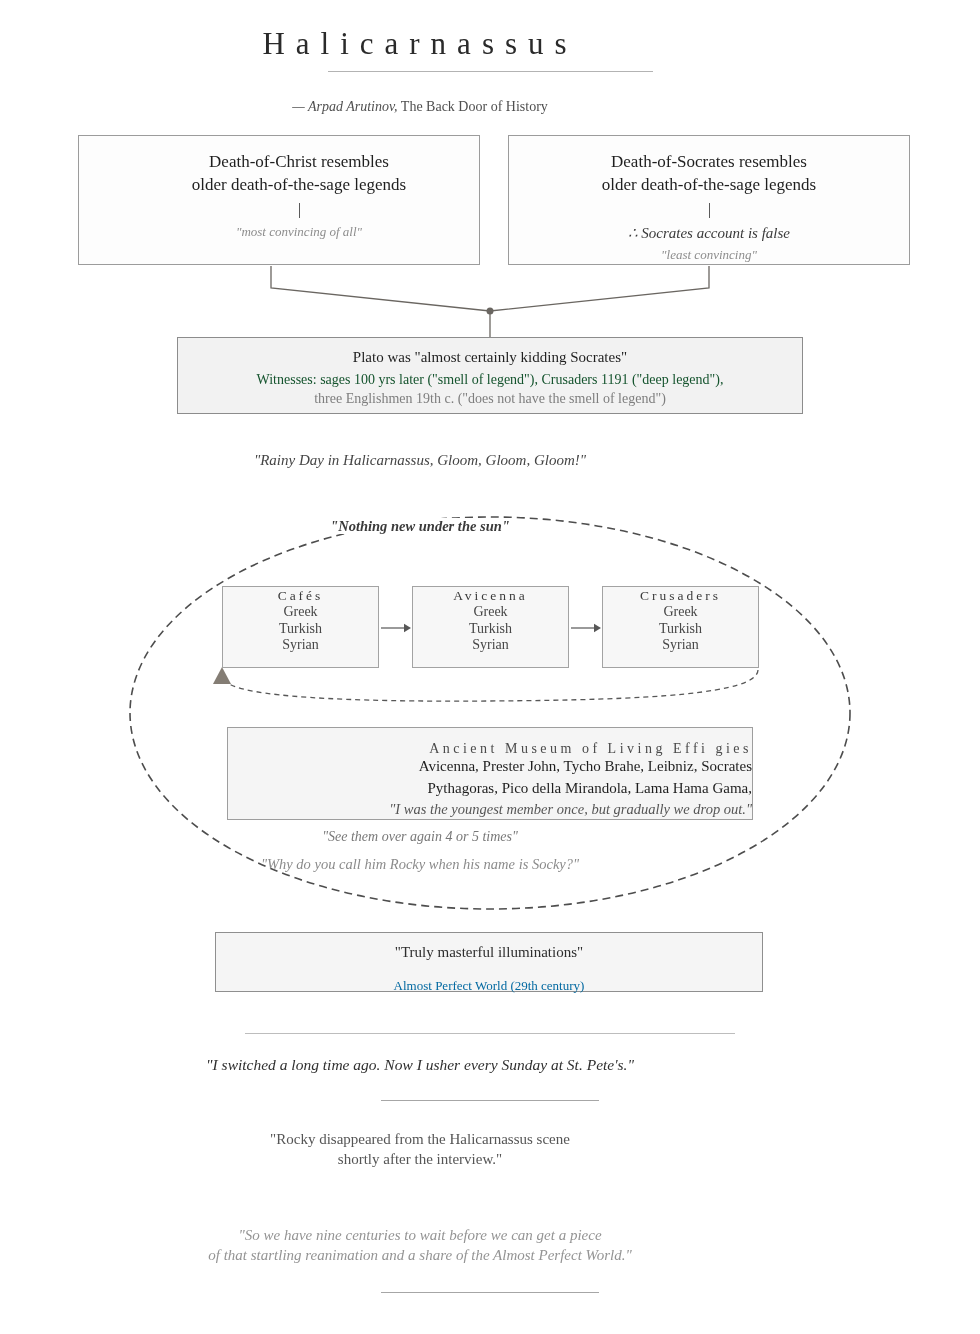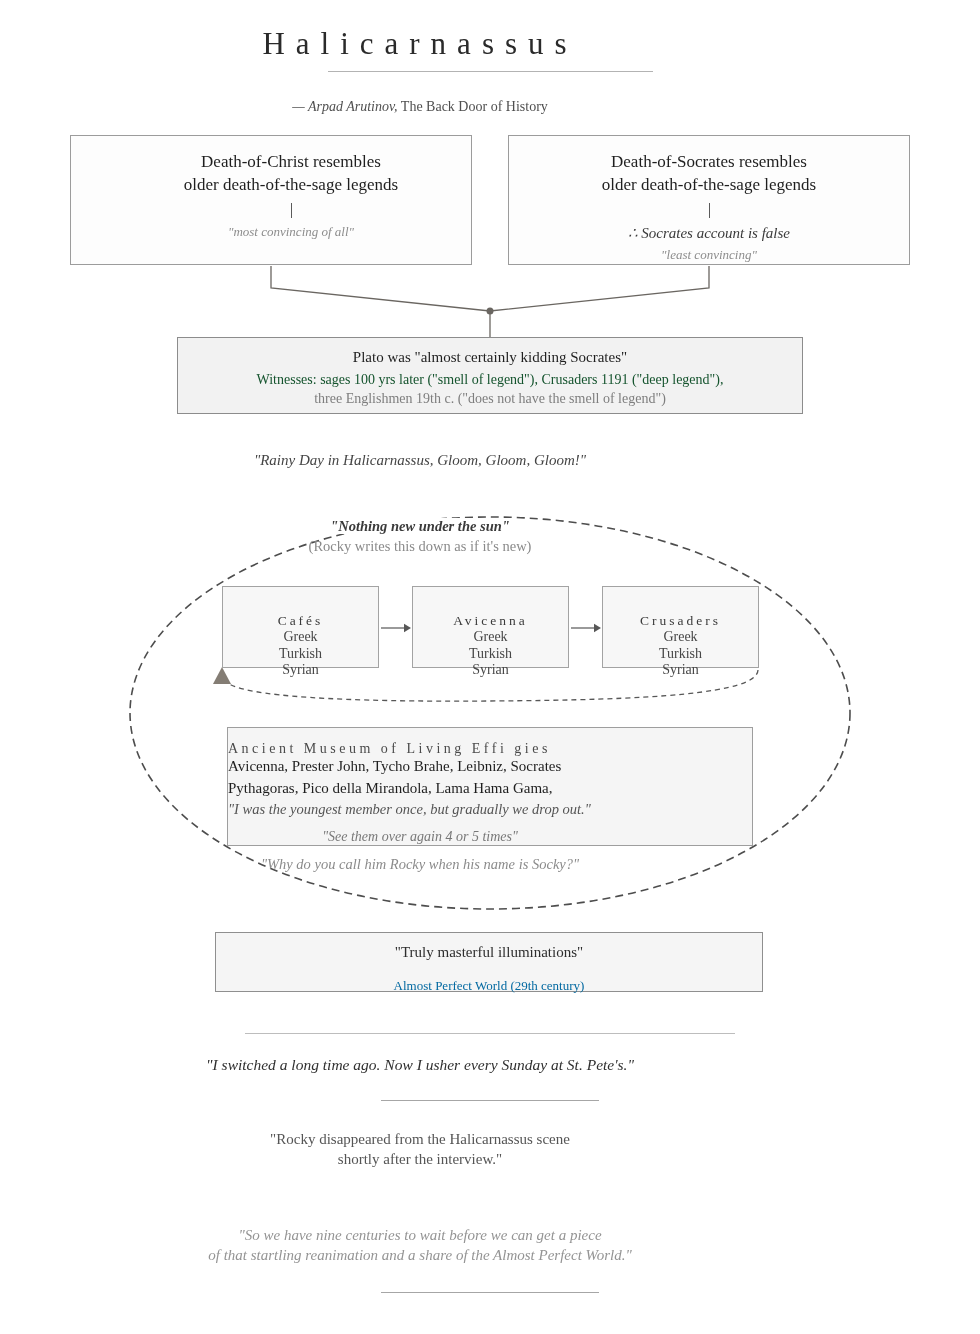--- a/index.html
+++ b/index.html
@@ -29,21 +29,21 @@
 
   .arg-box {
     position: absolute;
     top: 135px;
     width: 402px;
     height: 130px;
     background: #fdfdfd;
     border: 1px solid #9c9c9c;
     text-align: center;
   }
-  .arg-box.left  { left: 70px; padding-left: 40px; }
+  .arg-box.left  { left: 78px; padding-left: 40px; }
   .arg-box.right { left: 508px; }
   .arg-premise { margin-top: 14px; font-size: 17px; line-height: 23px; color: #1f1f1f; }
   .arg-pipe { width: 1px; height: 15px; background: #5a5a5a; margin: 7px auto 6px auto; }
   .arg-conclusion { font-size: 15px; font-style: italic; color: #3a3a3a; }
   .arg-note { margin-top: 5px; font-size: 13px; font-style: italic; color: #8d8d8d; }
 
   .plato-box {
     position: absolute;
     left: 177px; top: 337px;
     width: 626px; height: 77px;
@@ -66,31 +66,31 @@
     top: 586px;
     width: 157px;
     height: 82px;
     background: #f7f7f7;
     border: 1px solid #a3a3a3;
     text-align: center;
   }
   .venue-cafes { left: 222px; }
   .venue-cinemas { left: 412px; }
   .venue-nightclubs { left: 602px; }
-  .venue-title { margin-top: 26px; font-size: 13.5px; letter-spacing: 3px; color: #3a3a3a; }
+  .venue-title { margin-top: 1px; font-size: 13.5px; letter-spacing: 3px; color: #3a3a3a; }
   .venue-item { font-size: 14px; line-height: 16.5px; color: #474747; }
   .venue-item:first-of-type { margin-top: 3px; }
 
   .museum-box {
     position: absolute;
     left: 227px; top: 727px;
-    width: 526px; height: 119px;
+    width: 526px; height: 93px;
     background: #f5f5f5;
     border: 1px solid #9e9e9e;
-    text-align: left;
+    text-align: right;
   }
   .museum-title { margin-top: 13px; font-size: 14px; letter-spacing: 3.5px; color: #4a4a4a; }
   .museum-names { font-size: 15px; line-height: 19px; color: #1f1f1f; }
   .museum-names.first { margin-top: 3px; }
   .museum-quote { margin-top: 3px; font-size: 14.5px; font-style: italic; color: #555555; }
 
   .times-quote { top: 829px; font-size: 14px; font-style: italic; color: #787878; }
   .socky-quote { top: 856px; font-size: 14.5px; font-style: italic; color: #8b8b8b; }
 
   .illum-box {
@@ -162,21 +162,20 @@
 
   <div class="plato-box">
     <div class="plato-title">Plato was "almost certainly kidding Socrates"</div>
     <div class="plato-witness">Witnesses: sages 100 yrs later ("smell of legend"), Crusaders 1191 ("deep legend"),</div>
     <div class="plato-witness2">three Englishmen 19th c. ("does not have the smell of legend")</div>
   </div>
 
   <div class="abs center rainy-quote">"Rainy Day in Halicarnassus, Gloom, Gloom, Gloom!"</div>
 
   <div class="abs center nothing-quote"><span>"Nothing new under the sun"</span></div>
-  <div class="abs center rocky-note">(Rocky writes this down as if it's new)</div>
 
   <div class="venue-box venue-cafes">
     <div class="venue-title">Cafés</div>
     <div class="venue-item">Greek</div>
     <div class="venue-item">Turkish</div>
     <div class="venue-item">Syrian</div>
   </div>
   <div class="venue-box venue-cinemas">
     <div class="venue-title">Avicenna</div>
     <div class="venue-item">Greek</div>

